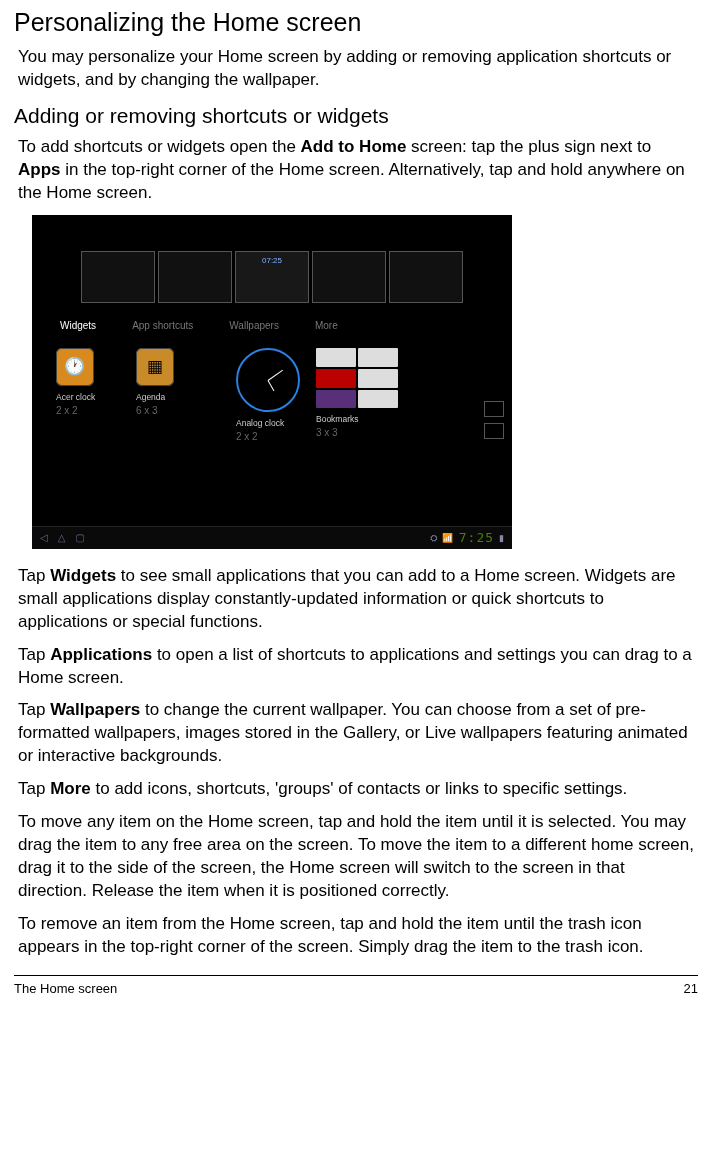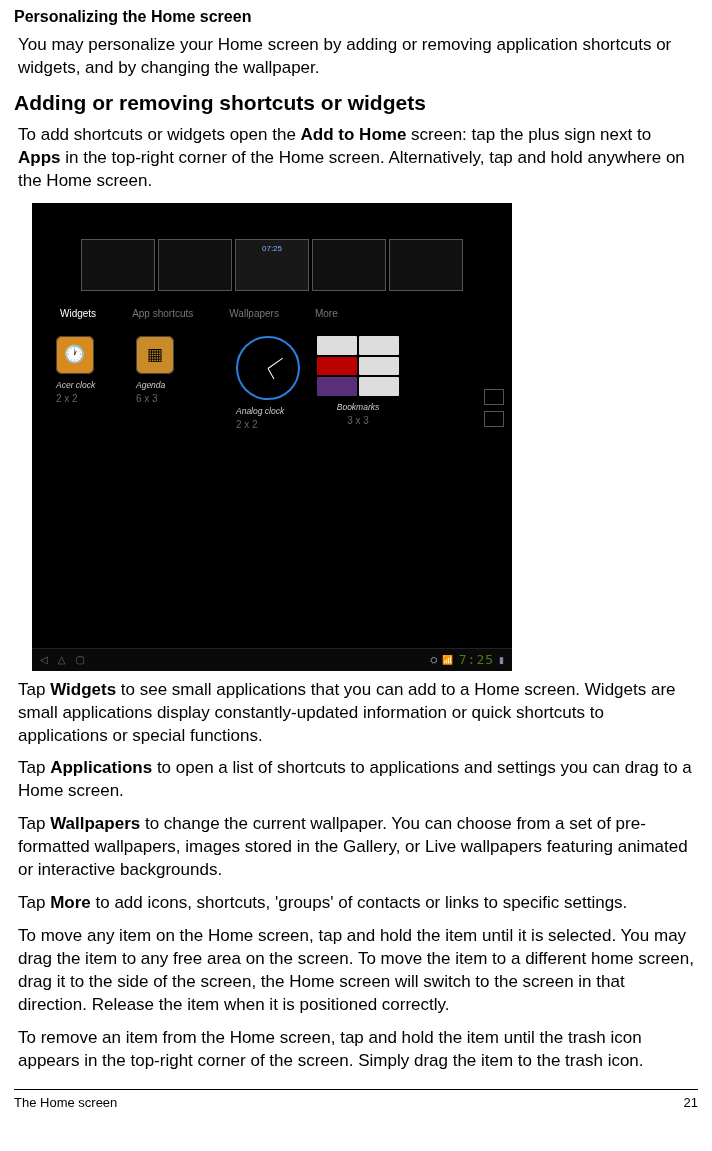--- a/index.html
+++ b/index.html
@@ -9,43 +9,43 @@
     font-size: 17px;
     line-height: 1.35;
     color: #000;
     width: 712px;
     background: #fff;
   }
   .page {
     padding: 4px 14px 0 14px;
   }
   h2.section {
-    font-size: 16px;
-    font-weight: 700;
+    font-size: 25px;
+    font-weight: 400;
     margin: 2px 0 4px 0;
   }
   h2.subsection {
     font-size: 21px;
-    font-weight: 700;
+    font-weight: 400;
     margin: 6px 0 4px 0;
   }
   .indent {
     margin-left: 4px;
   }
   p {
     margin: 6px 0 10px 0;
   }
   .bold {
     font-weight: 700;
   }
   .screenshot {
     width: 480px;
-    height: 468px;
+    height: 334px;
     background: #000;
-    margin: 4px 0 8px 18px;
+    margin: 4px 0 16px 18px;
     position: relative;
     overflow: hidden;
   }
   .thumbs {
     display: flex;
     gap: 3px;
     justify-content: center;
     padding-top: 36px;
   }
   .thumb {
@@ -81,21 +81,21 @@
     gap: 20px;
     padding: 6px 0 0 24px;
     align-items: flex-start;
   }
   .witem {
     width: 60px;
     display: flex;
     flex-direction: column;
     align-items: flex-start;
   }
-  .witem.w-bookmarks { width: 84px; align-items: center; }
+  .witem.w-bookmarks { width: 84px; }
   .witem.w-calendar { width: 84px; }
   .wicon {
     width: 38px;
     height: 38px;
     border-radius: 6px;
     background: #222;
     box-shadow: inset 0 0 0 1px #444;
     display: flex;
     align-items: center;
     justify-content: center;
@@ -153,21 +153,21 @@
   }
   .cal .calrow {
     flex: 1;
     border-top: 1px solid #ccc;
     font-size: 5px;
     padding: 1px 2px;
     color: #333;
   }
   .cal .calrow.red { background:#c0392b; color:#fff; }
   .cal .calrow.gray { background:#888; color:#fff; }
-  .wlabel { color: #ccc; font-size: 8.5px; margin-top: 6px; white-space: nowrap; font-style: italic; }
+  .wlabel { color: #ccc; font-size: 8.5px; margin-top: 6px; white-space: nowrap; }
   .wsize { color: #666; font-size: 10px; }
   .sideicons {
     position: absolute;
     right: 8px;
     top: 186px;
     display: flex;
     flex-direction: column;
     gap: 6px;
   }
   .sideicons div {

